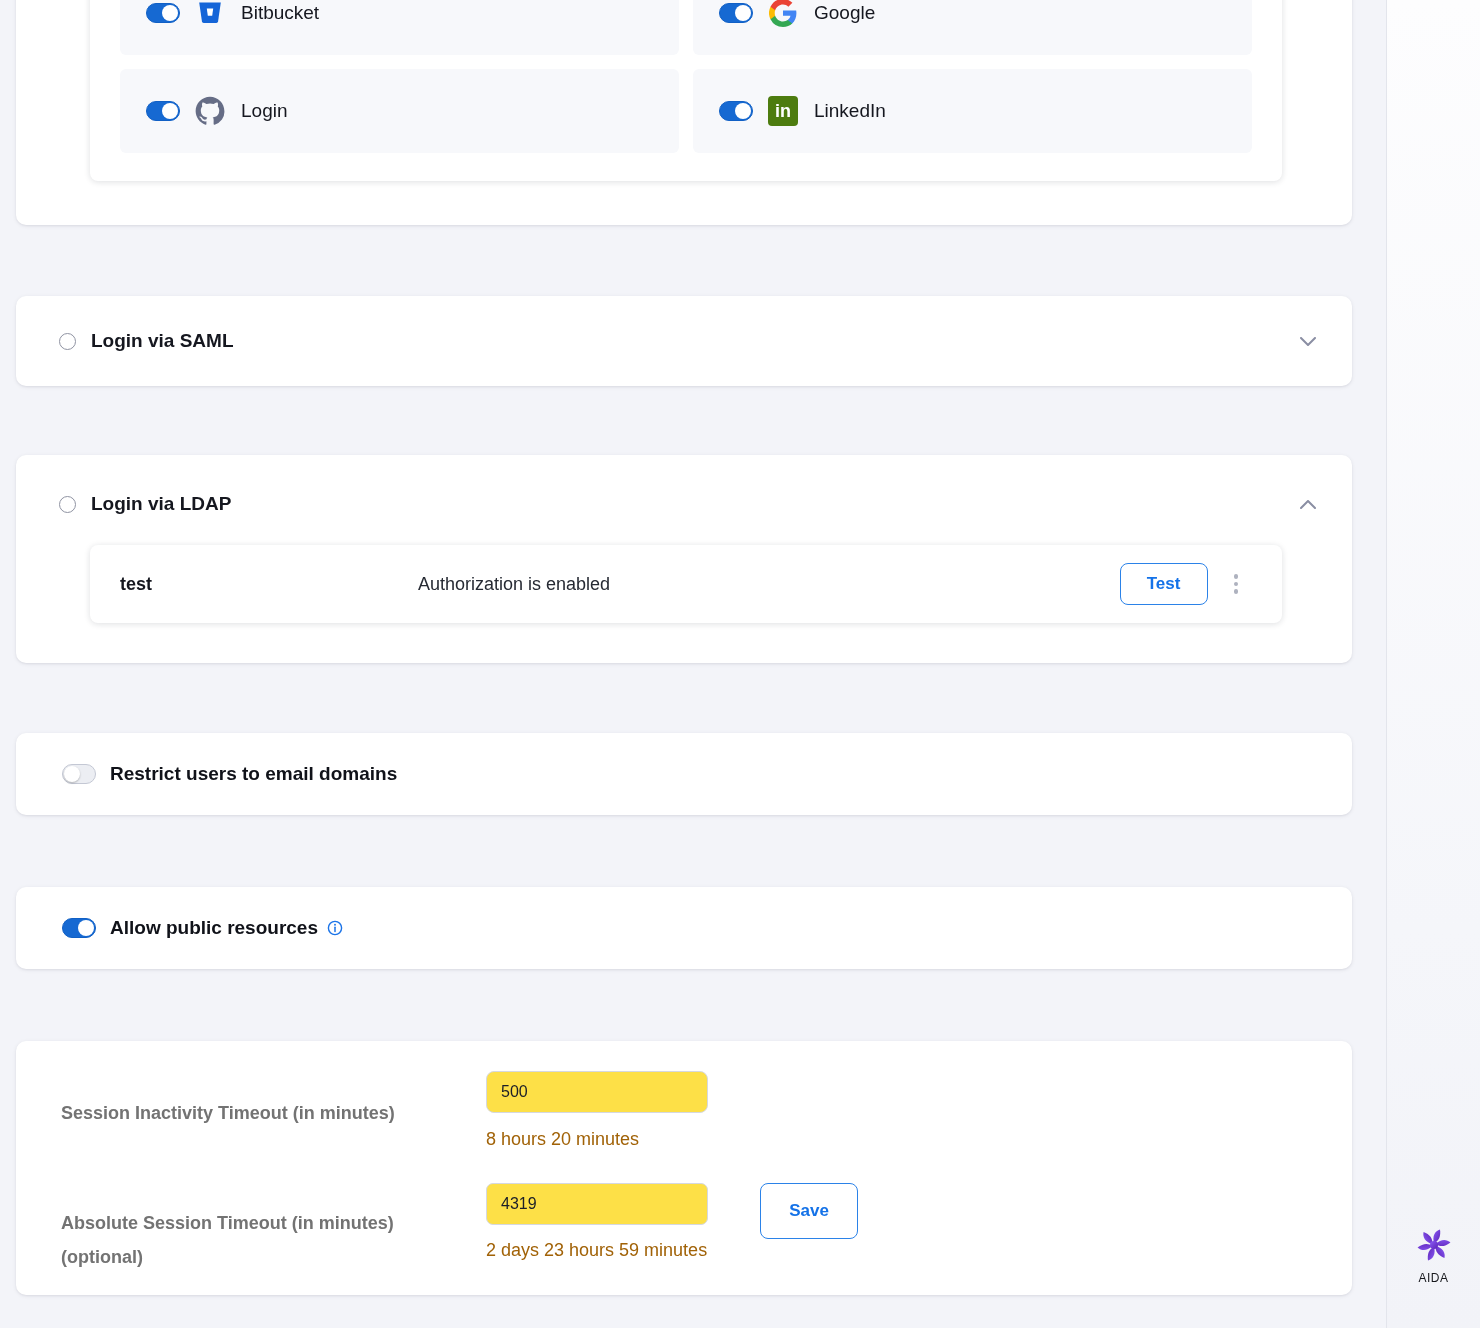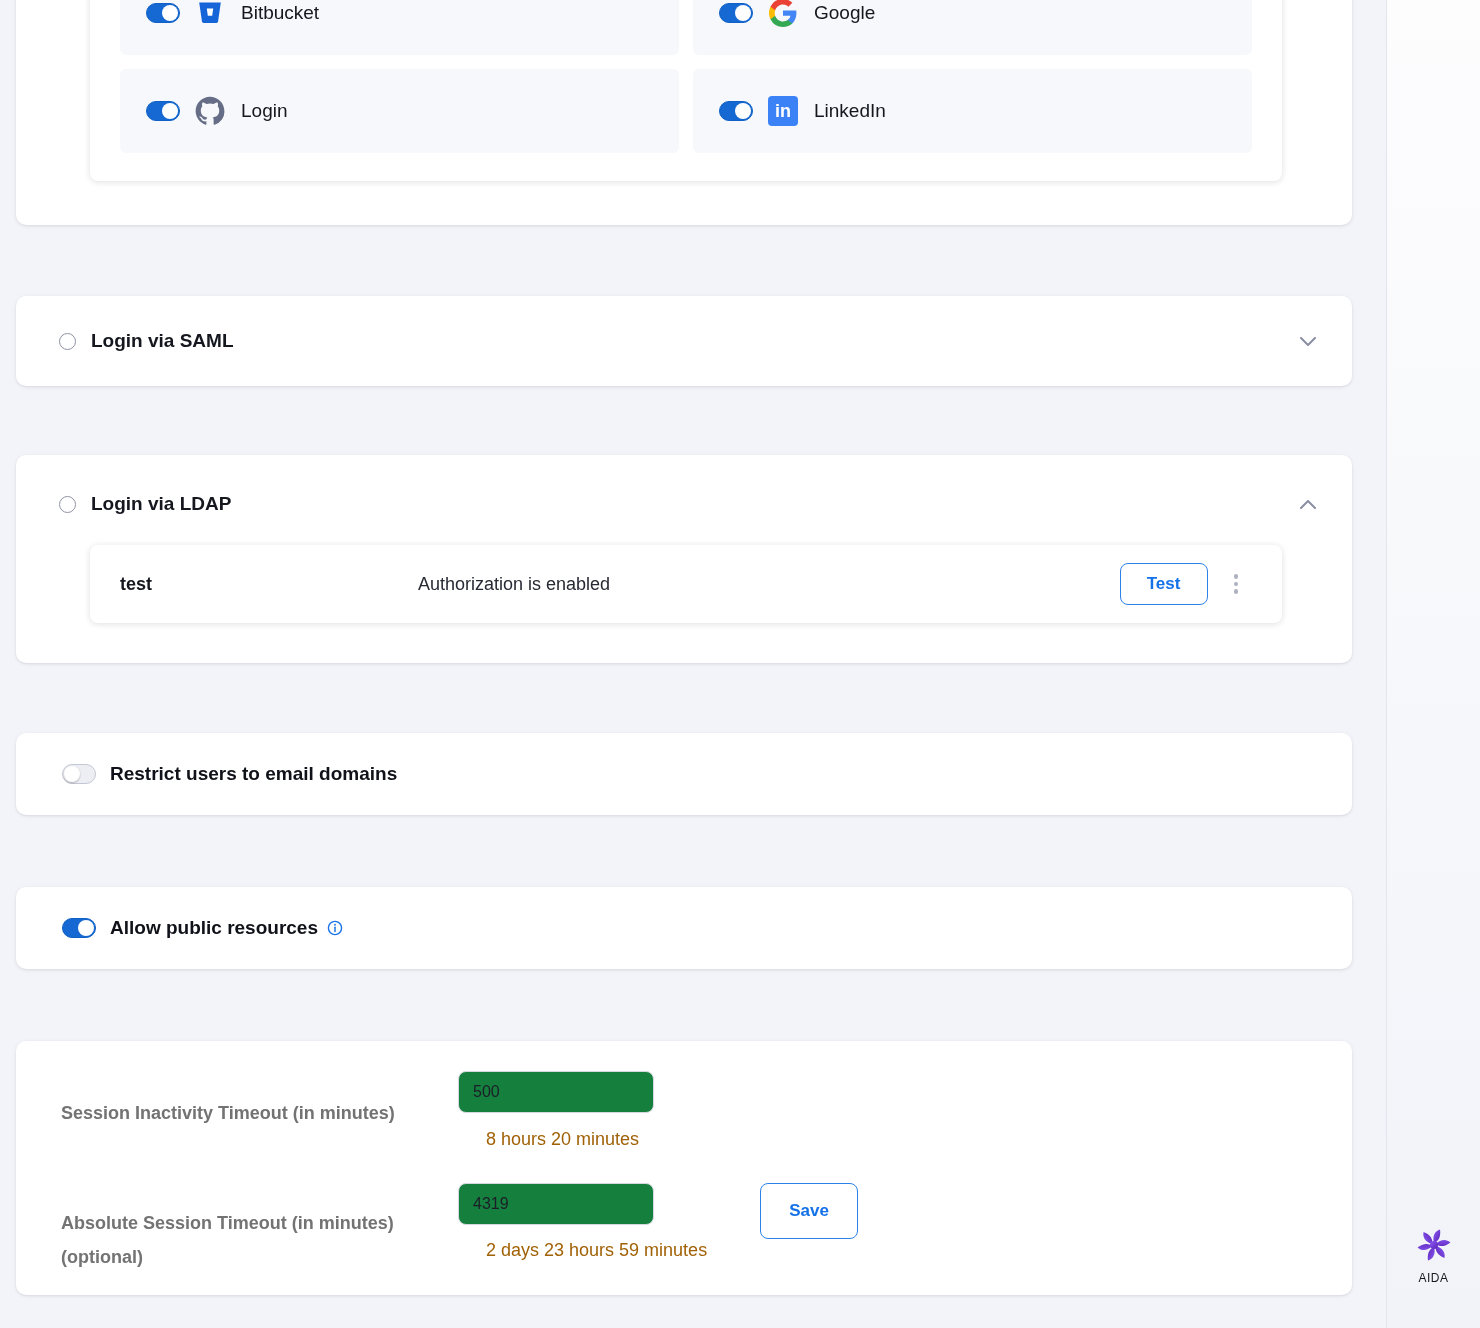--- a/index.html
+++ b/index.html
@@ -21,21 +21,21 @@
   
   #card-oauth { top:-62px; height:287px; }
   #oauth-inner { left:74px; top:5px; width:1192px; height:238px; overflow:hidden; }
   .oauth-grid { position:absolute; left:30px; right:30px; top:28px;
     display:grid; grid-template-columns:1fr 1fr; gap:14px; }
   .provider-row { height:84px; background:#f7f8fb; border-radius:6px;
     display:flex; align-items:center; padding-left:26px; }
   .provider-icon { width:30px; height:30px; margin-left:15px; flex:none;
     display:flex; align-items:center; justify-content:center; }
   .provider-label { margin-left:16px; font-size:19px; color:#15171f; }
-  .li-badge { width:30px; height:30px; background:#3b82f6; border-radius:4px; color:#fff;
+  .li-badge { width:30px; height:30px; background:#4d7c0f; border-radius:4px; color:#fff;
     font-weight:700; font-size:18px; display:flex; align-items:center; justify-content:center; }
 
   
   .tg { width:34px; height:20px; border-radius:10px; position:relative; flex:none; cursor:pointer; }
   .tg.on  { background:#1669d2; border:1px solid #1160c5; }
   .tg.on::after  { content:""; position:absolute; top:1px; right:1px; width:16px; height:16px;
     background:#fff; border-radius:50%; }
   .tg.off { background:#eceef3; border:1px solid #c4c8d4; }
   .tg.off::after { content:""; position:absolute; top:1px; left:1px; width:16px; height:16px;
     background:#fff; border-radius:50%; box-shadow:0 1px 2px rgba(0,0,0,.25); }
@@ -67,24 +67,24 @@
   #card-restrict { top:733px; }
   #card-public   { top:887px; }
   .toggle-card .tlabel { margin-left:14px; font-size:19px; font-weight:700; color:#101219; }
   .info-icon { margin-left:9px; display:flex; cursor:pointer; }
 
   
   #card-session { top:1041px; height:254px; }
   .s-label { position:absolute; left:45px; font-size:18px; font-weight:700; color:#737373;margin-top:25px; }
   #s-label-a { top:37px; }
   #s-label-b { top:140px; line-height:34px; width:420px; }
-  .s-input { position:absolute; left:442px; width:196px; height:42px; border:1px solid #d5d8e0;
-    border-radius:8px; font-family:inherit; font-size:16px; color:#1b1e28; padding:0 14px; background:#15803d; }
+  .s-input { position:absolute; left:470px; width:222px; height:42px; border:1px solid #d5d8e0;
+    border-radius:8px; font-family:inherit; font-size:16px; color:#1b1e28; padding:0 14px; background:#fde047; }
   #s-input-a { top:30px; }
-  #s-input-b { top:142px; }
+  #s-input-b { top:142px;border-radius:7px; }
   .s-helper { position:absolute; left:470px; font-size:18px; color:#a16207; }
   #s-helper-a { top:88px; }
   #s-helper-b { top:199px; }
   #save-btn { position:absolute; left:744px; top:142px; width:98px; height:56px; font-size:17px; }
 
   
   .aida { position:absolute; left:1387px; top:1228px; width:93px; text-align:center; }
   .aida .aida-label { margin-top:5px; font-size:12px; letter-spacing:.5px; color:#17181c; }
 </style>
 </head>

